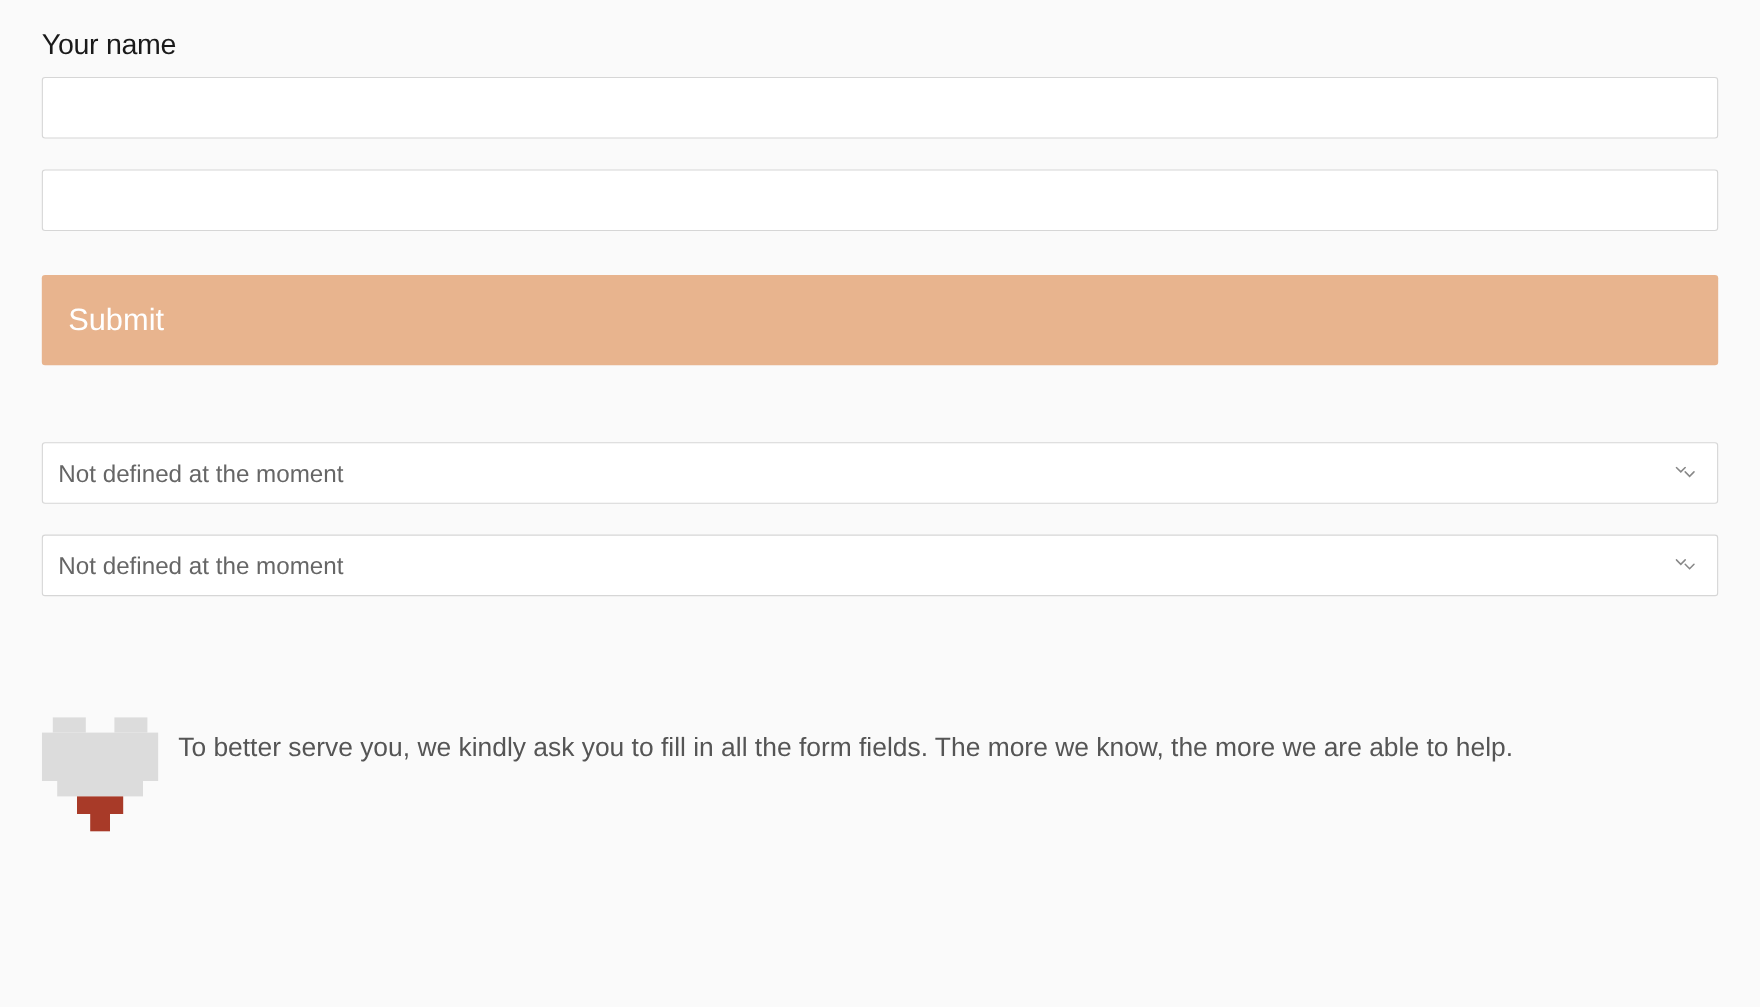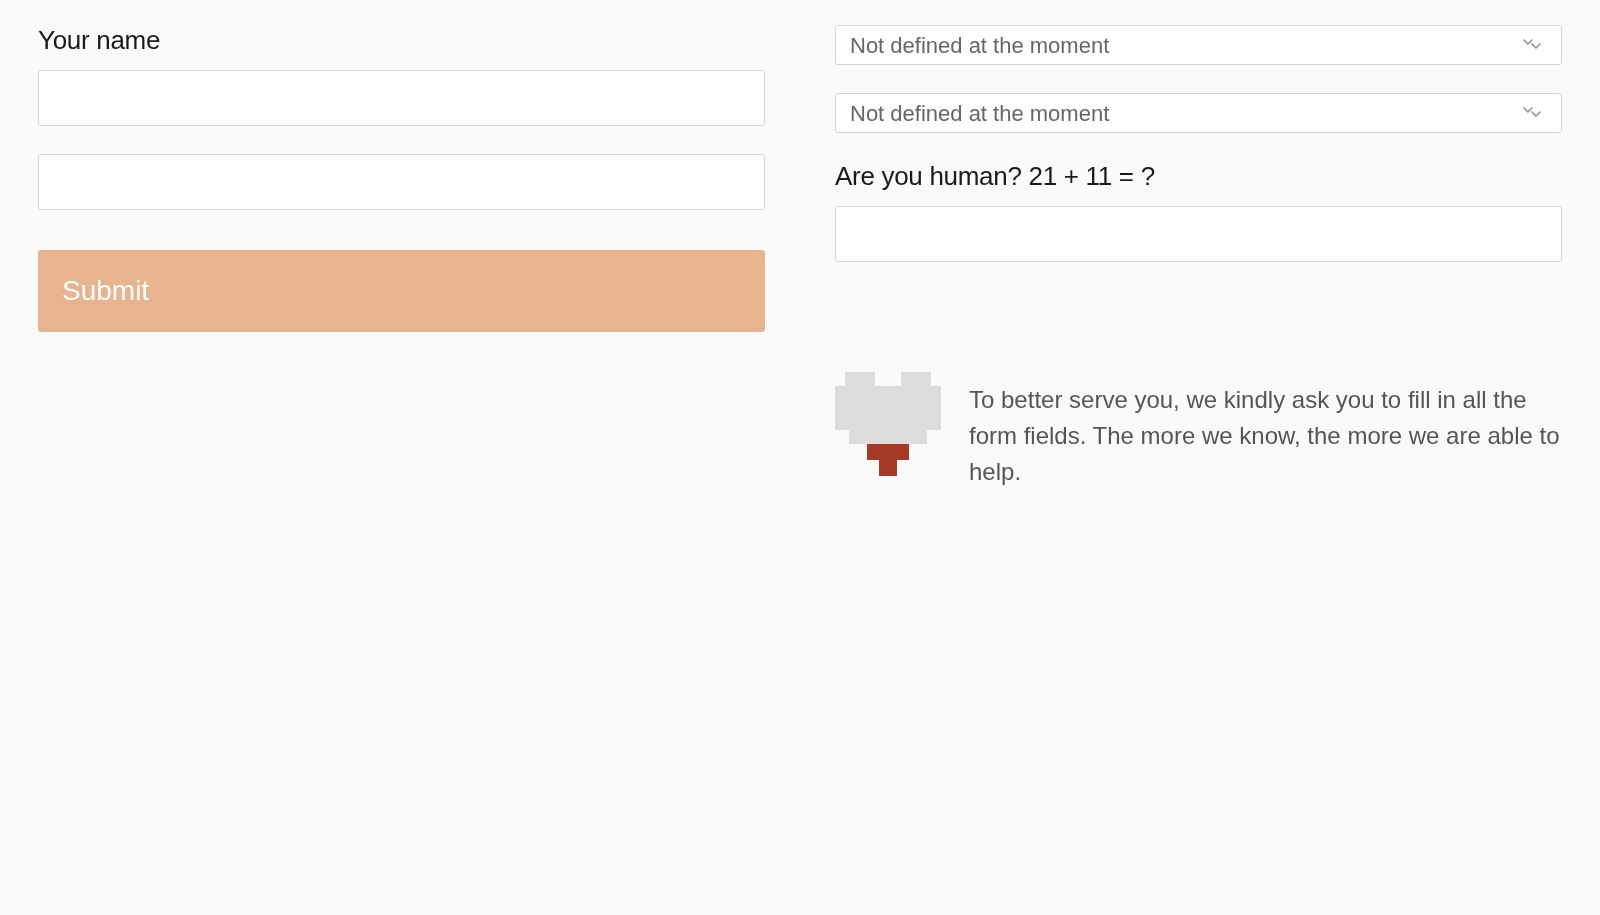--- a/index.html
+++ b/index.html
@@ -10,20 +10,21 @@
     body {
       font-family: -apple-system, BlinkMacSystemFont, "Segoe UI", "Helvetica Neue", Arial, sans-serif;
       background: #fafafa;
       padding: 25px 38px;
       width: 1600px;
       min-height: 915px;
     }
     .form-container {
       display: flex;
       gap: 70px;
+      flex-direction: column;
     }
     .col {
       flex: 1;
     }
     .form-group {
       margin-bottom: 28px;
     }
     .form-label {
       display: block;
       font-size: 26px;
@@ -54,21 +55,21 @@
       color: #333;
       font-family: inherit;
       resize: vertical;
     }
     .select-wrapper {
       position: relative;
       width: 100%;
     }
     .select-input {
       width: 100%;
-      height: 40px;
+      height: 56px;
       border: 1px solid #d6d6d6;
       border-radius: 3px;
       background: #fff;
       padding: 0 48px 0 14px;
       font-size: 22px;
       color: #666;
       font-family: inherit;
       appearance: none;
       -webkit-appearance: none;
       cursor: pointer;
@@ -100,21 +101,21 @@
       font-weight: 400;
       text-align: left;
       padding: 0 24px;
       cursor: pointer;
       font-family: inherit;
       margin-top: 12px;
     }
     .help-note {
       display: flex;
       align-items: flex-start;
-      gap: 28px;
+      gap: 18px;
       margin-top: 110px;
     }
     .heart-icon {
       flex-shrink: 0;
       width: 106px;
       height: 104px;
       position: relative;
     }
     .help-text {
       font-size: 24px;
@@ -164,24 +165,20 @@
           <option>Not defined at the moment</option>
         </select>
         <span class="select-arrow">
           <svg viewBox="0 0 18 12" fill="none">
               <path d="M1 1 L5 5 L9 1 M9 5 L13 9 L17 5" stroke="#888" stroke-width="1.4" stroke-linecap="round" fill="none"></path>
             </svg>
         </span>
       </div>
     </div>
 
-    <div class="form-group">
-      <label class="form-label">Are you human? 21 + 11 = ?</label>
-      <input type="text" class="text-input" value="" style="">
-    </div>
 
     <div class="help-note">
       <div class="heart-icon">
         <svg width="106" height="104" viewBox="0 0 106 104">
           <rect x="10" y="0" width="30" height="14" fill="#dcdcdc"></rect>
           <rect x="66" y="0" width="30" height="14" fill="#dcdcdc"></rect>
           <rect x="0" y="14" width="106" height="44" fill="#dcdcdc"></rect>
           <rect x="14" y="58" width="78" height="14" fill="#dcdcdc"></rect>
           <rect x="32" y="72" width="42" height="16" fill="#a83a28"></rect>
           <rect x="44" y="88" width="18" height="16" fill="#a83a28"></rect>

